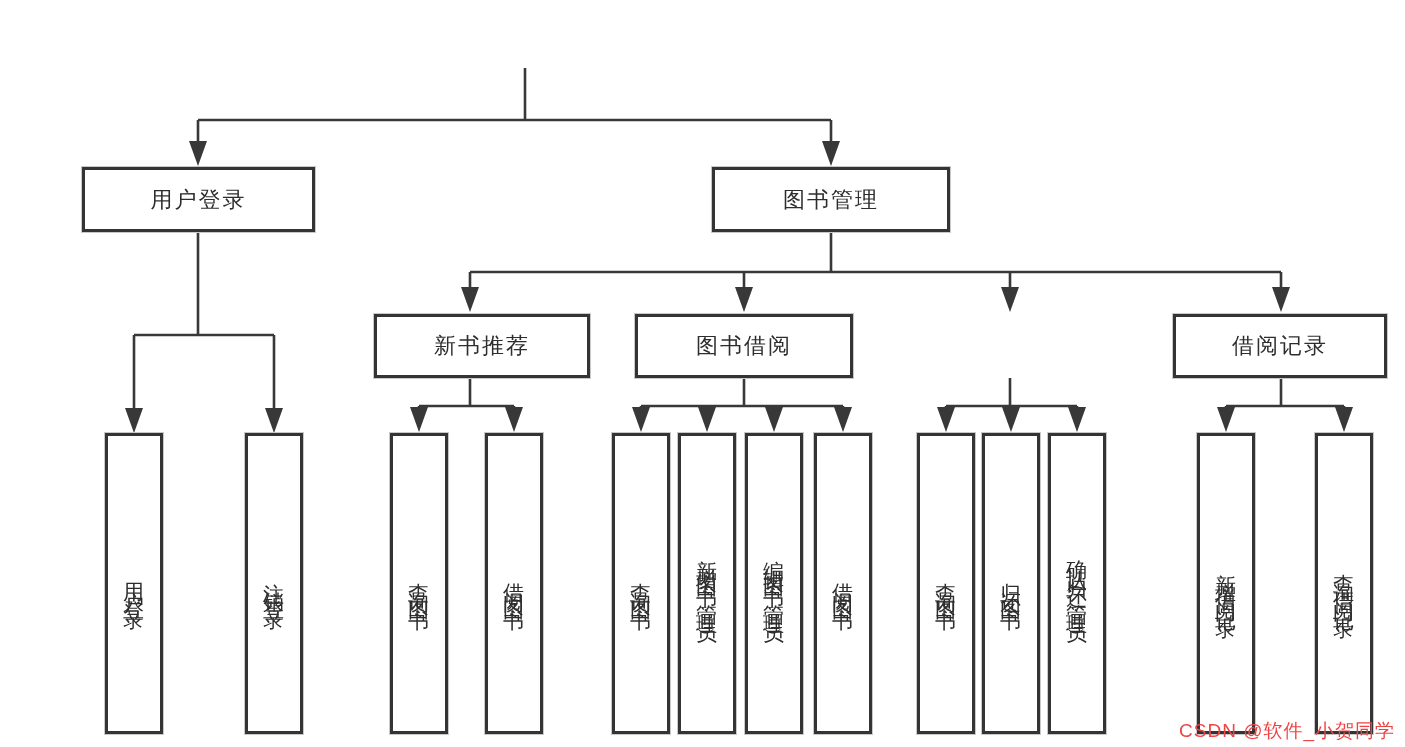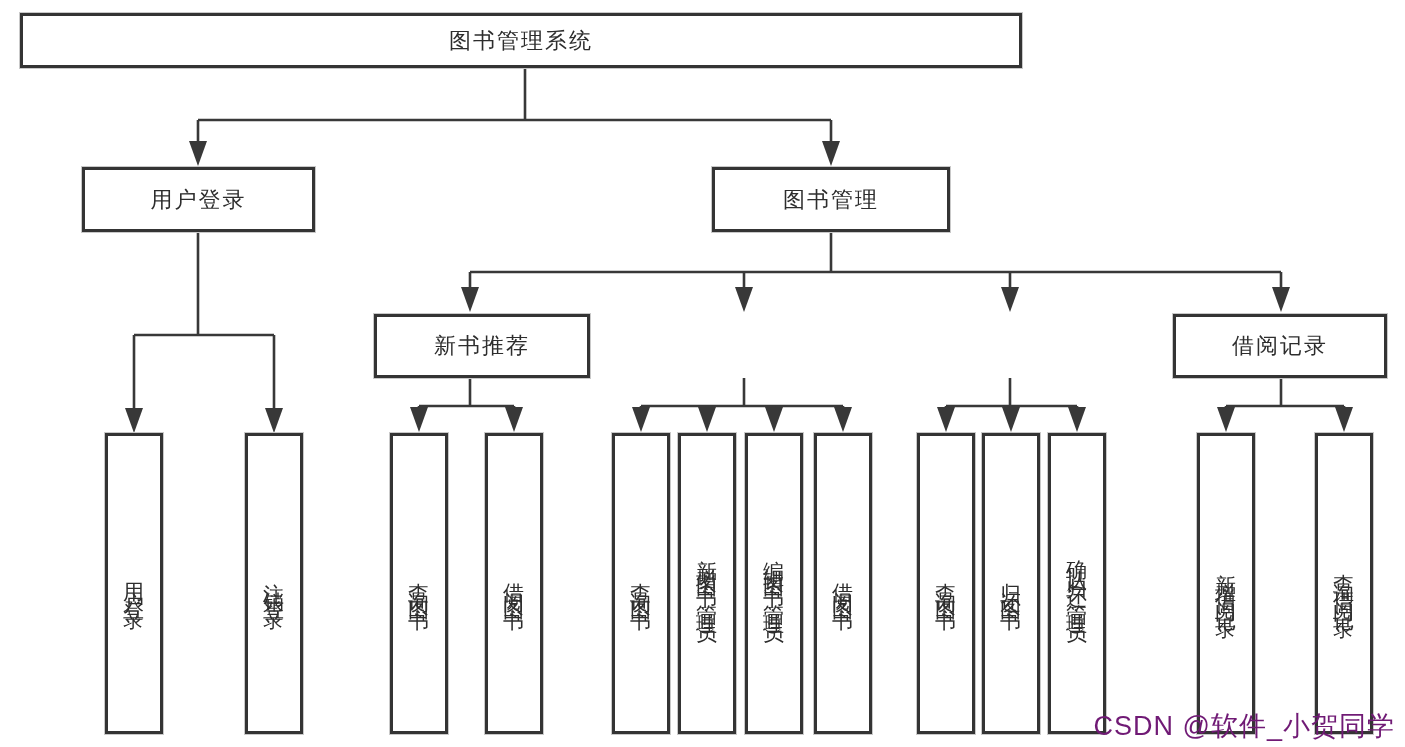--- a/index.html
+++ b/index.html
@@ -41,22 +41,22 @@
   }
   .leaf {
     top: 433px;
     width: 58px;
     height: 301px;
   }
   .watermark {
     position: absolute;
     right: 10px;
     bottom: 3px;
-    color: #701a75;
-    font-size: 27px;
+    color: #ef4444;
+    font-size: 19px;
     letter-spacing: 1px;
     white-space: nowrap;
   }
 </style>
 </head>
 <body>
 
 <div class="canvas">
 
   <svg class="wires" viewBox="0 0 1405 747" xmlns="http://www.w3.org/2000/svg">
@@ -125,33 +125,33 @@
 
       <polygon points="946,432 937,407 955,407"></polygon>
       <polygon points="1011,432 1002,407 1020,407"></polygon>
       <polygon points="1077,432 1068,407 1086,407"></polygon>
 
       <polygon points="1226,432 1217,407 1235,407"></polygon>
       <polygon points="1344,432 1335,407 1353,407"></polygon>
     </g>
   </svg>
 
-  <div class="box" style="left:20px; top:13px; width:1002px; height:55px;">
-    <span class="h-label">图书管理系统</span>
-  </div>
 
   <div class="box" style="left:82px; top:167px; width:233px; height:65px;">
     <span class="h-label">用户登录</span>
   </div>
   <div class="box" style="left:712px; top:167px; width:238px; height:65px;">
     <span class="h-label">图书管理</span>
   </div>
 
   <div class="box" style="left:362px; top:314px; width:216px; height:64px;margin-left:12px;">
     <span class="h-label">新书推荐</span>
+  </div>
+  <div class="box" style="left:635px; top:314px; width:218px; height:64px;">
+    <span class="h-label">图书借阅</span>
   </div>
   <div class="box" style="left:1173px; top:314px; width:214px; height:64px;">
     <span class="h-label">借阅记录</span>
   </div>
 
   <div class="box leaf v-box" style="left:105px;">用户登录</div>
   <div class="box leaf v-box" style="left:245px;">注销登录</div>
 
   <div class="box leaf v-box" style="left:390px;">查询图书</div>
   <div class="box leaf v-box" style="left:485px;">借阅图书</div>

